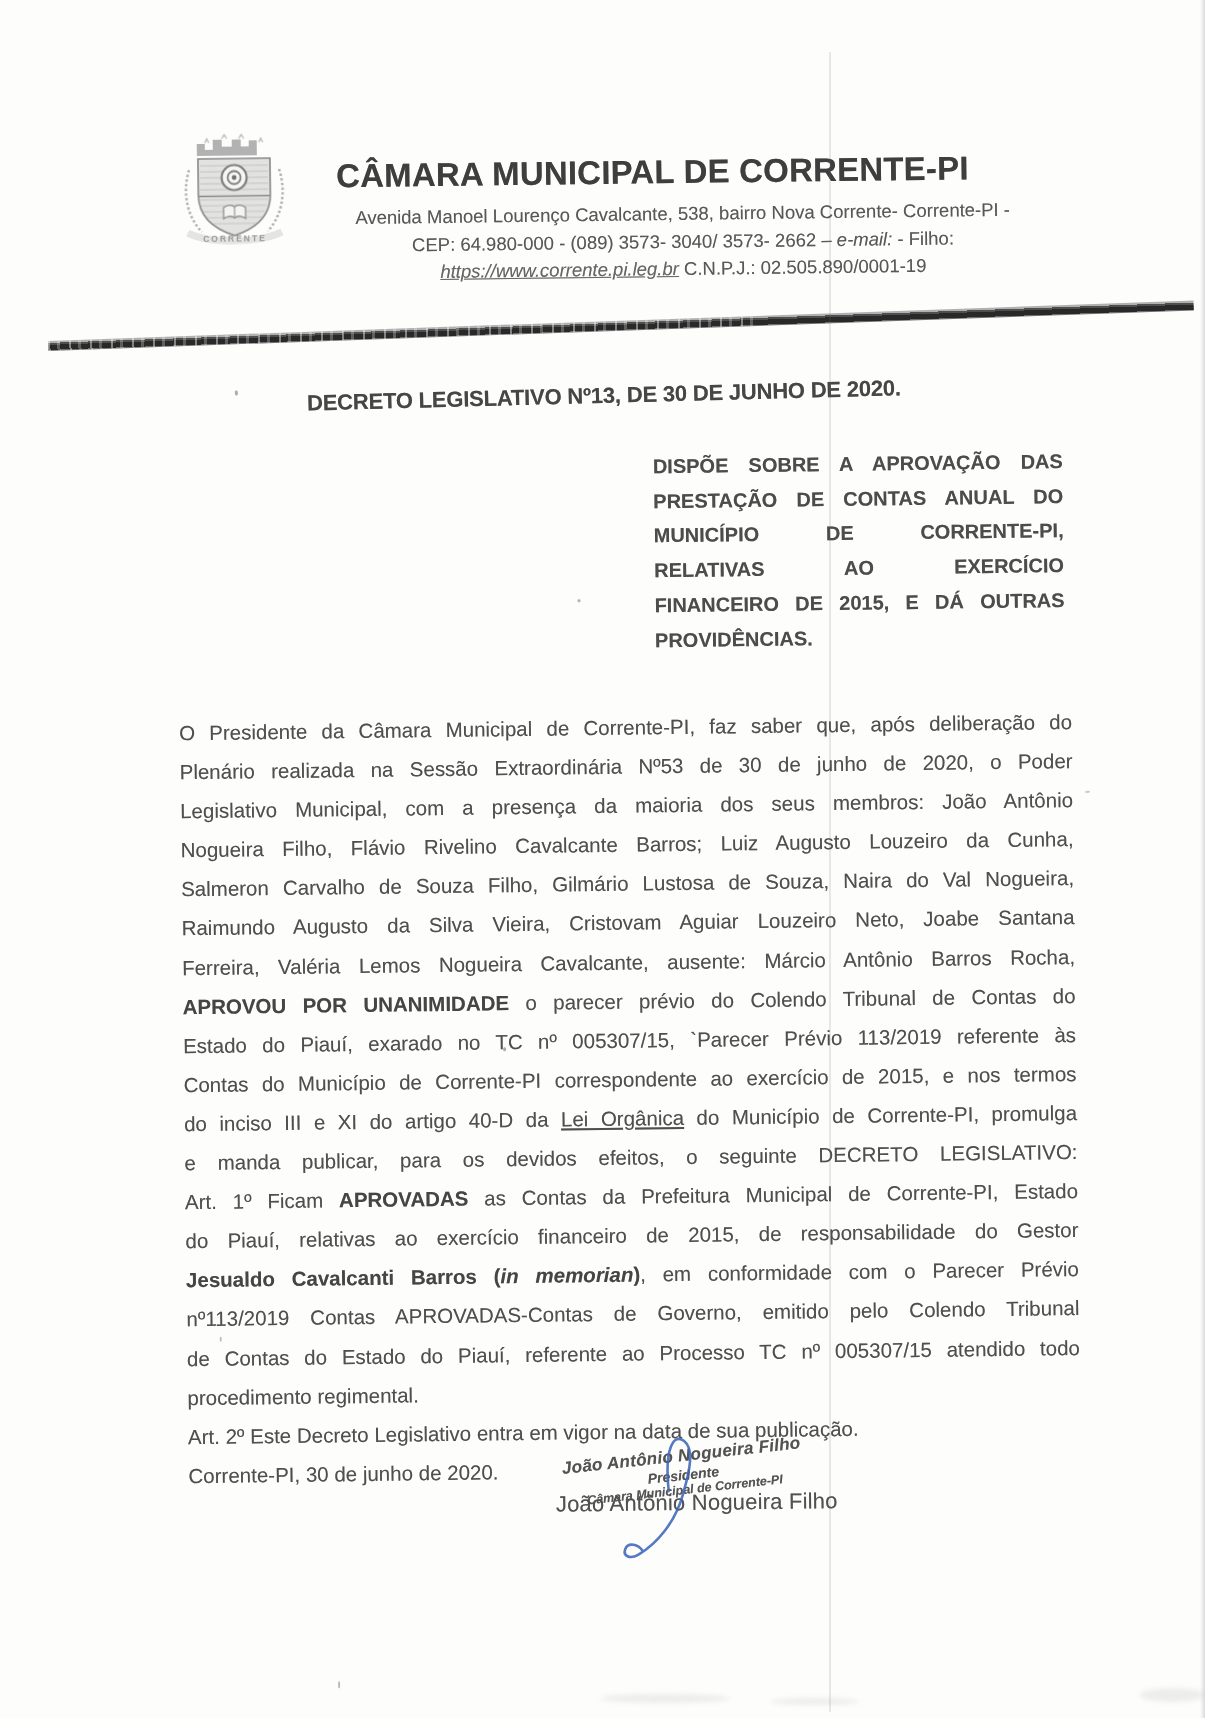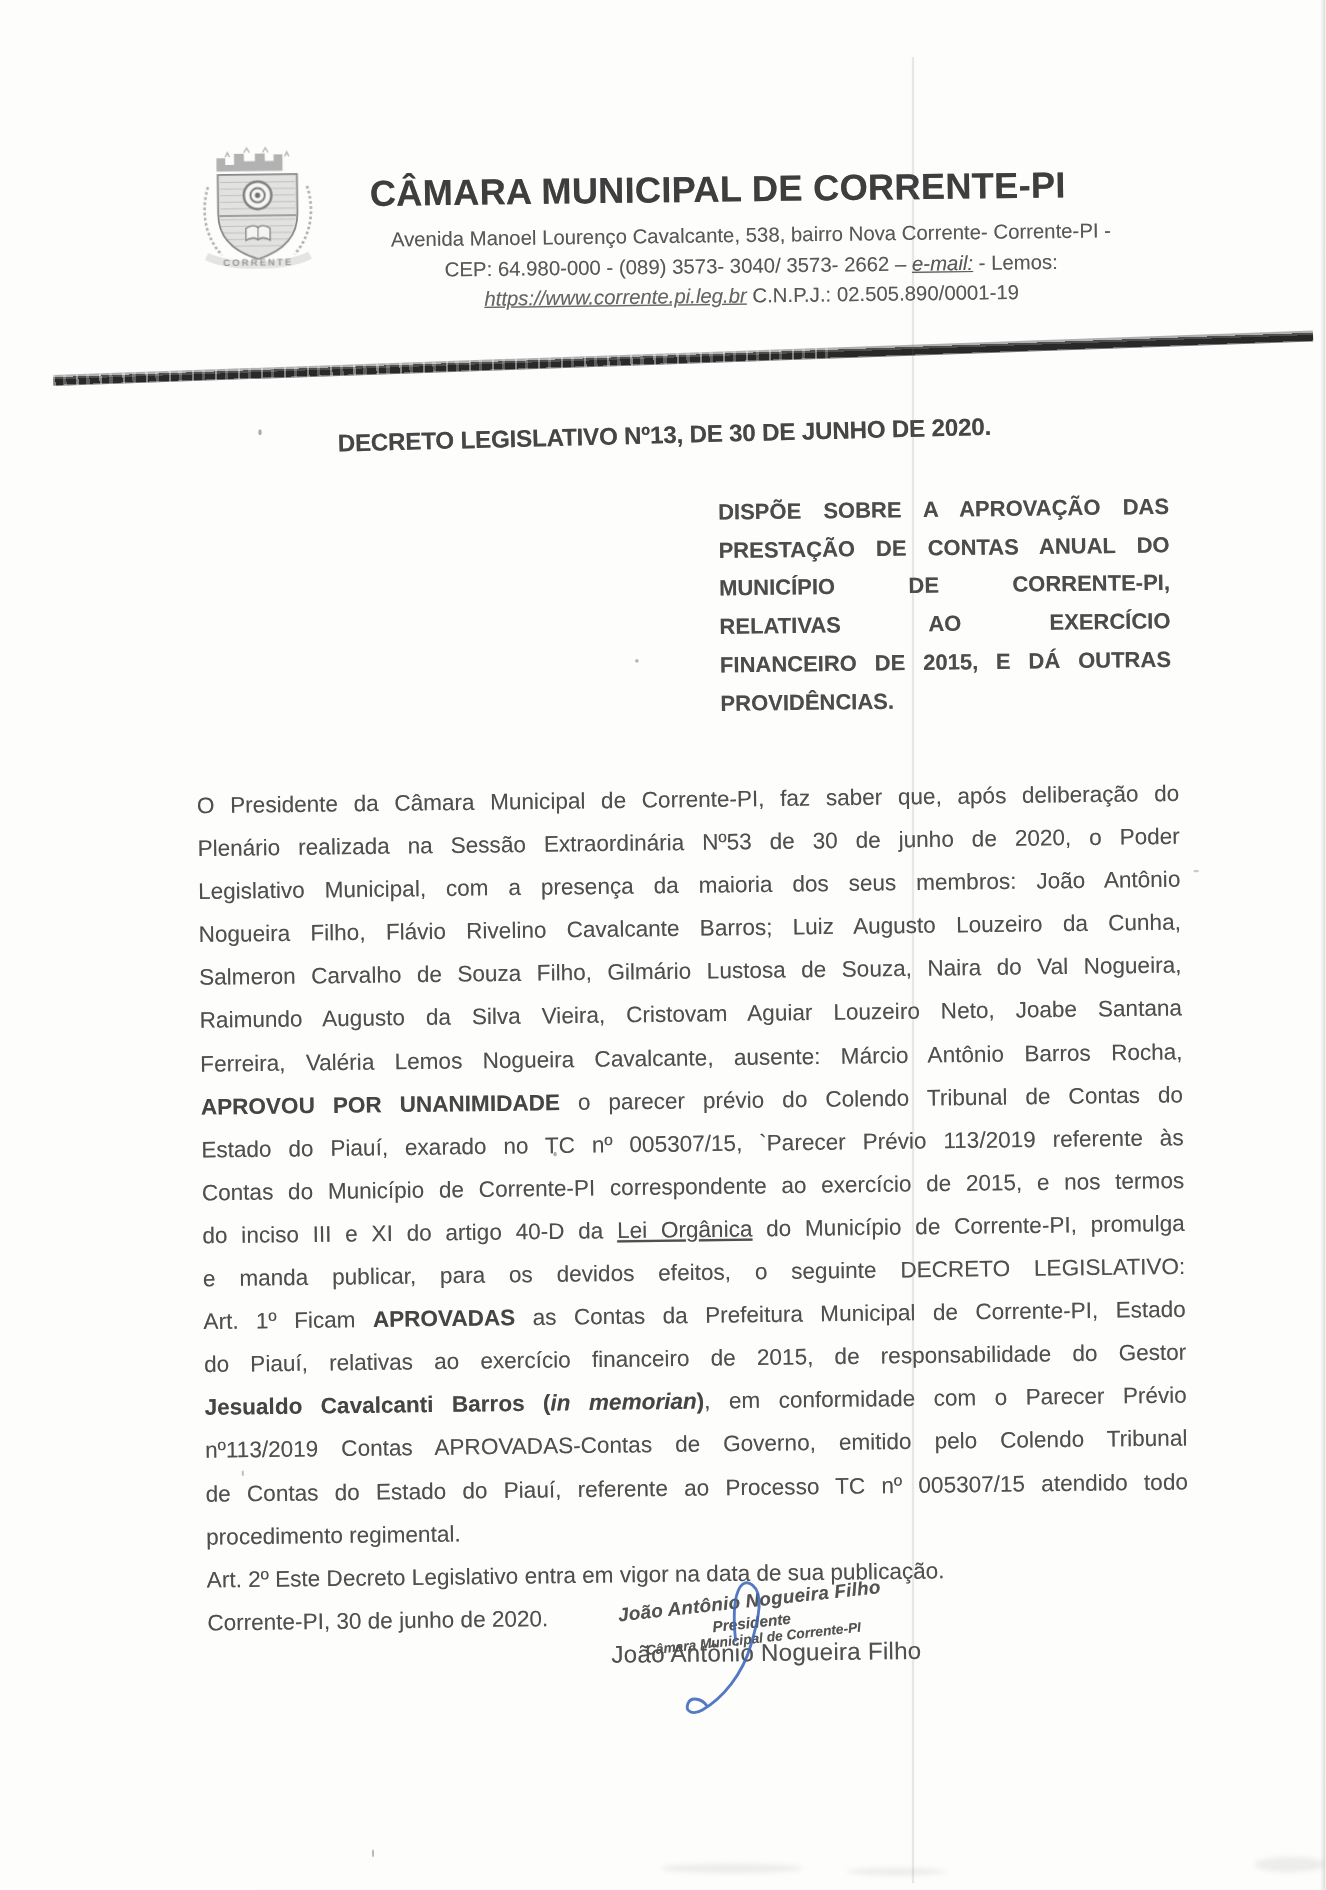--- a/index.html
+++ b/index.html
@@ -19,21 +19,21 @@
   .org-name{
     position:absolute;left:344px;top:154px;
     font-size:33px;font-weight:bold;color:#3e3e3e;letter-spacing:.2px;
     text-shadow:0 0 .45px rgba(62,62,62,.55);white-space:nowrap;
   }
   .addr{
     position:absolute;left:315px;top:201px;width:750px;
     text-align:center;font-size:18.5px;line-height:27.5px;color:#585858;
     text-shadow:0 0 .35px rgba(88,88,88,.4);
   }
-  .addr .it{font-style:italic;text-decoration:underline;}
+  .addr .it{font-style:italic;}
   .addr .url{font-style:italic;text-decoration:underline;color:#666;}
 
   
   .divider{
     position:absolute;left:54px;top:321px;width:1146px;height:10px;
     transform:rotate(-1.3deg);
     background:linear-gradient(180deg,#b0b0b0 0 2px,#4f4f4f 2px 4px,#292929 4px 9px,#6f6f6f 9px 10px);
   }
   .divider::after{
     content:"";position:absolute;left:0;top:0;width:62%;height:100%;
@@ -112,21 +112,21 @@
       <path d="M14 38 C7 60 11 84 26 100" stroke="#919191" stroke-width="2.4" fill="none" stroke-dasharray="2.5 2.2" opacity=".8"></path>
       <path d="M104 38 C111 60 107 84 92 100" stroke="#919191" stroke-width="2.4" fill="none" stroke-dasharray="2.5 2.2" opacity=".8"></path>
       <path d="M12 101 C34 112 84 112 106 101" stroke="#9a9a9a" stroke-width="7" fill="none" opacity=".3"></path>
       <text x="59" y="110" font-size="8.5" letter-spacing="2" fill="#8a8a8a" text-anchor="middle" font-weight="bold">CORRENTE</text>
     </svg>
 
     <div class="org-name">CÂMARA MUNICIPAL DE CORRENTE-PI</div>
 
     <div class="addr">
       <div>Avenida Manoel Lourenço Cavalcante, 538, bairro Nova Corrente- Corrente-PI -</div>
-      <div><span>CEP: 64.980-000 - (089) 3573- 3040/ 3573- 2662 – </span><span class="it">e-mail:</span><span> - Lemos:</span></div>
+      <div><span>CEP: 64.980-000 - (089) 3573- 3040/ 3573- 2662 – </span><span class="it">e-mail:</span><span> - Filho:</span></div>
       <div><span class="url">https://www.corrente.pi.leg.br</span><span> C.N.P.J.: 02.505.890/0001-19</span></div>
     </div>
 
     <div class="divider"></div>
 
     <div class="doc-title">DECRETO LEGISLATIVO Nº13, DE 30 DE JUNHO DE 2020.</div>
     <div class="epigraph">
         <div class="ep-line">DISPÕE SOBRE A APROVAÇÃO DAS</div>
         <div class="ep-line">PRESTAÇÃO DE CONTAS ANUAL DO</div>
         <div class="ep-line">MUNICÍPIO DE CORRENTE-PI,</div>

